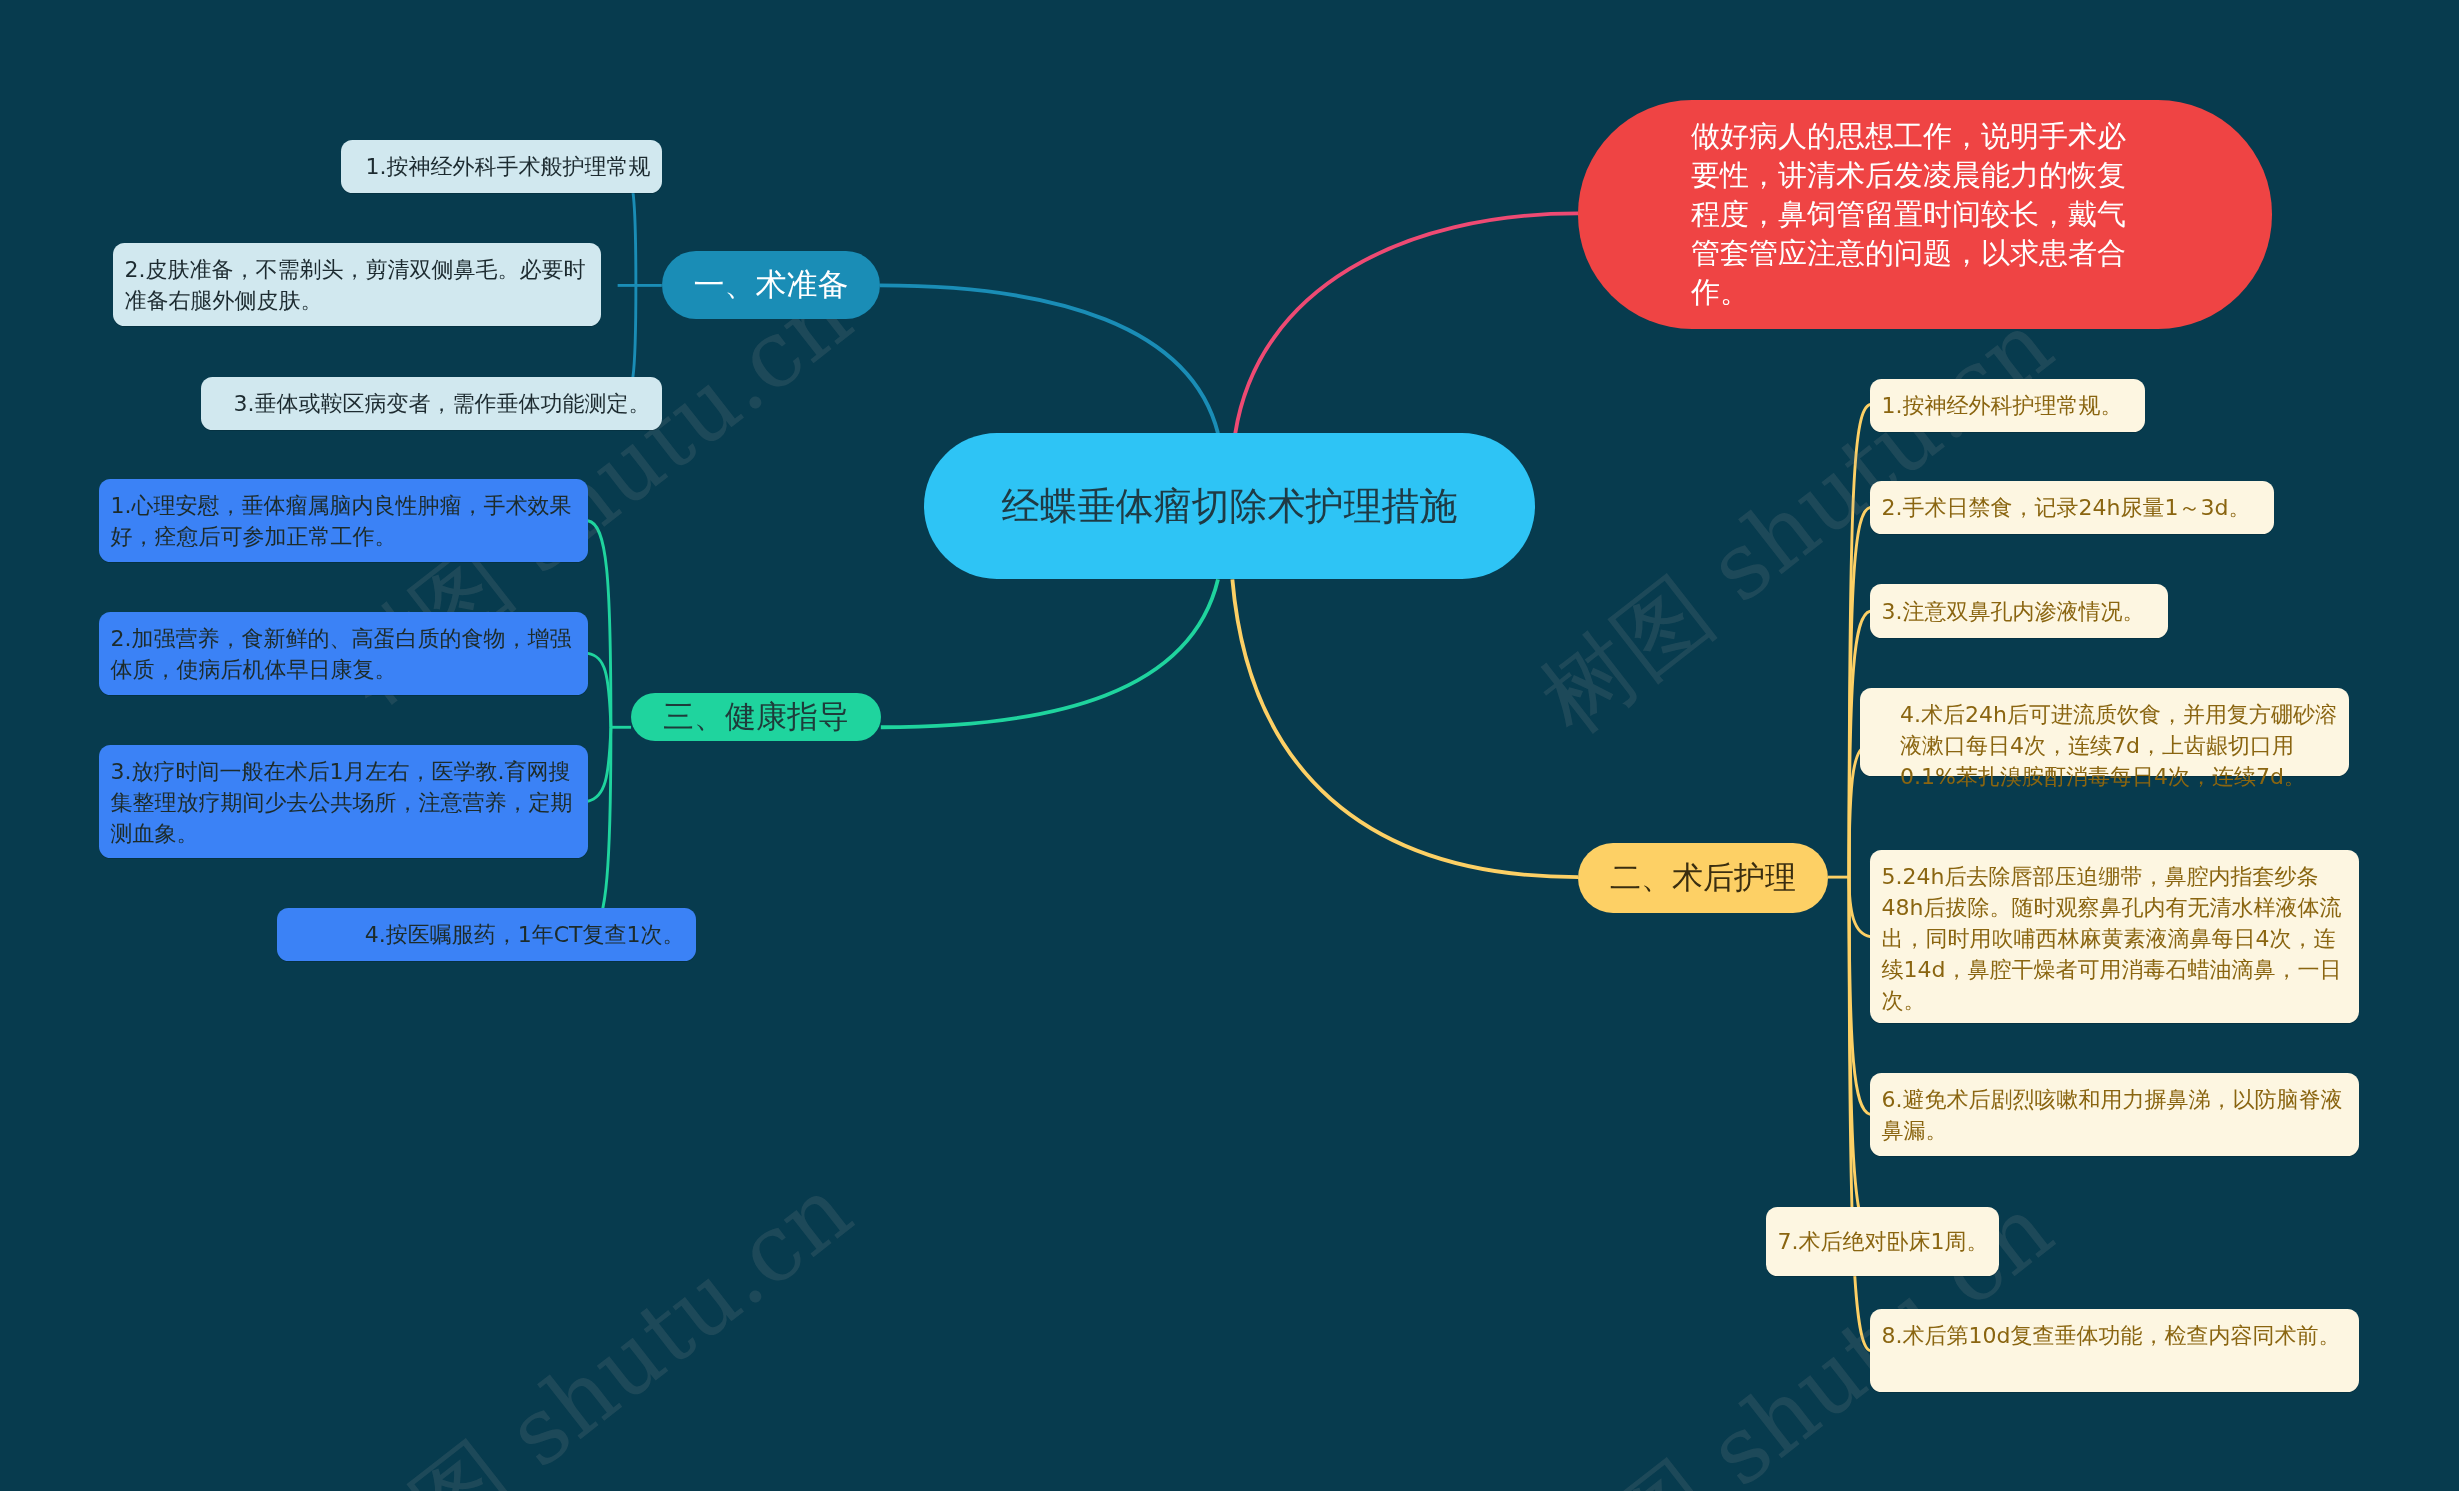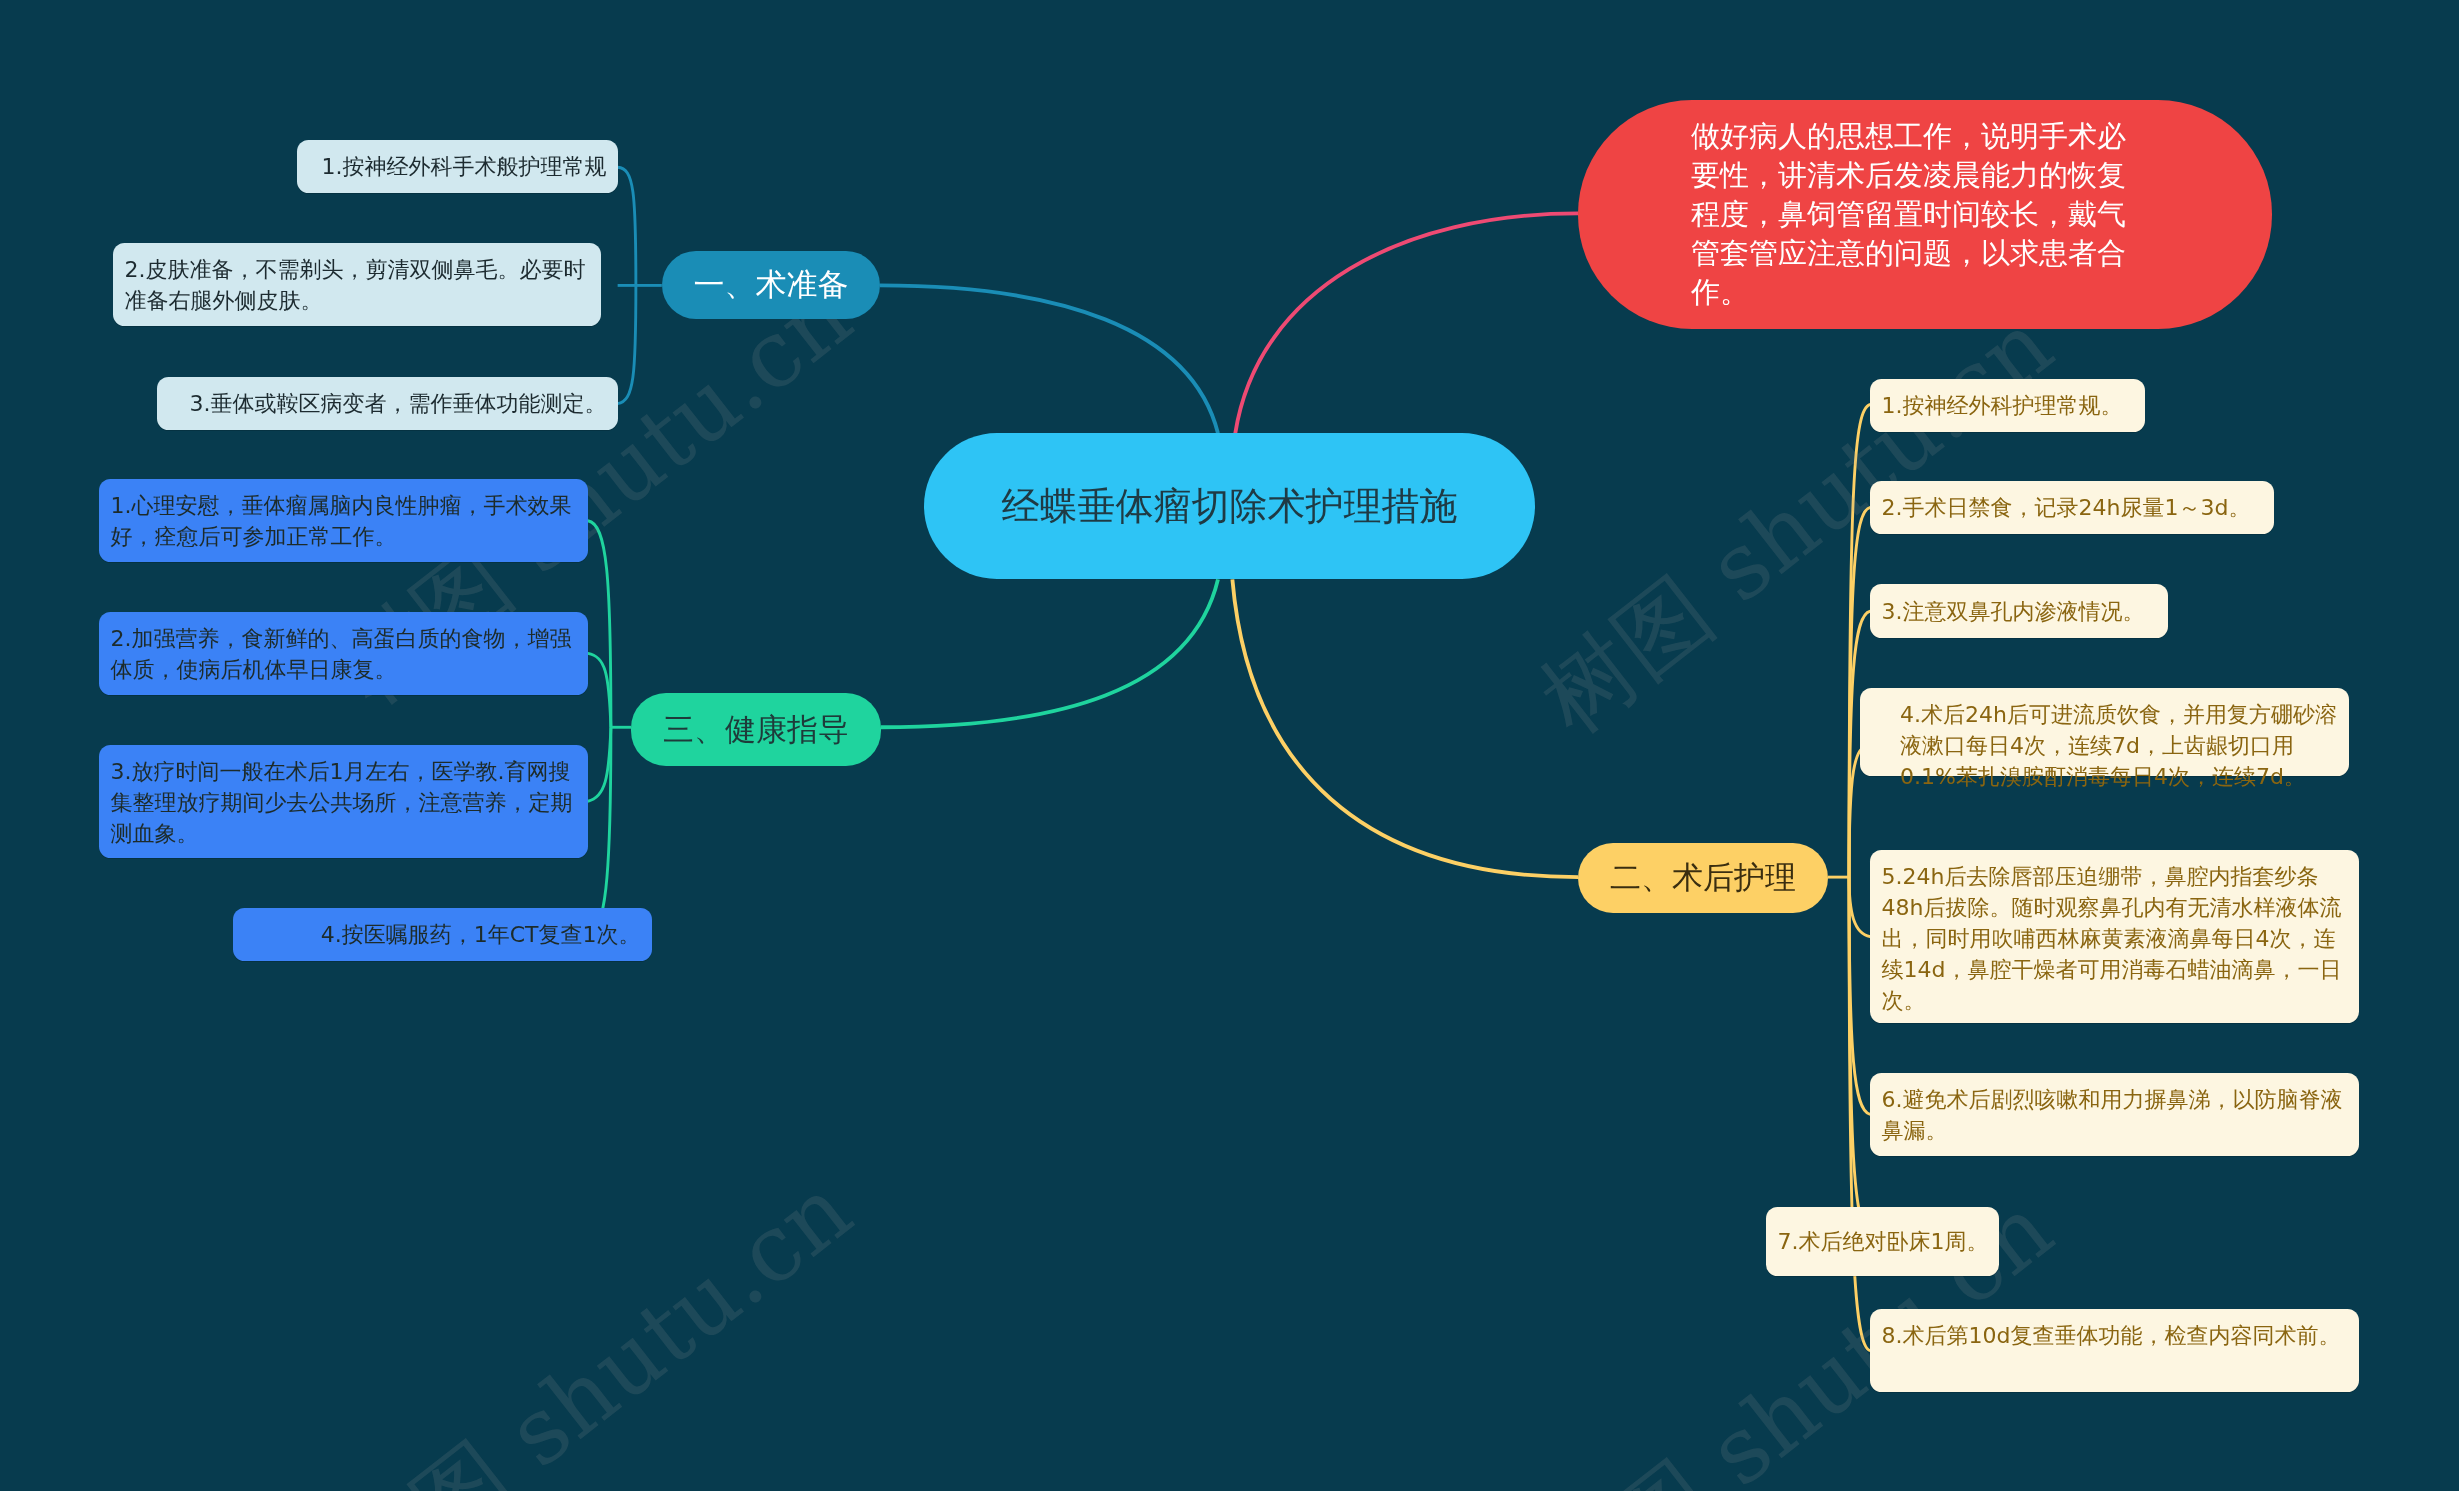--- a/index.html
+++ b/index.html
@@ -20,31 +20,31 @@
     left: 1578px; top: 100px; width: 694px; height: 229px;
     background: #ef4444; border-radius: 114px;
     color: #ffffff; font-size: 29px; line-height: 39px;
     padding: 17.3px 125px 0 113px;
   }
   .branch {
     display: flex; align-items: center; justify-content: center;
     font-size: 31px; border-radius: 35px; white-space: nowrap;
   }
   .b-blue { left: 662px; top: 251px; width: 218px; height: 68px; background: #1a8db6; color: #ffffff; }
-  .b-green { left: 631px; top: 693px; width: 250px; height: 73px; background: #1fd49e; color: #1e3b3a; }
+  .b-green { left: 631px; top: 693px; width: 250px; height: 48px; background: #1fd49e; color: #1e3b3a; }
   .b-yellow { left: 1578px; top: 843px; width: 250px; height: 70px; background: #fdd065; color: #3a2e10; }
   .leaf {
     border-radius: 11.5px; font-size: 22px; line-height: 31px; padding: 9.6px 11.5px;
     box-shadow: 0 1px 0 rgba(0,0,0,0.15);
   }
   .leaf-blue { background: #d1e8ef; color: #1d2b30; }
   .leaf-green { background: #3b82f6; color: #1d2b2a; }
   .leaf-yellow { background: #fdf6e1; color: #8a6510; }
   .leaf.single { display: flex; align-items: center; white-space: nowrap; }
-  .leaf.single.right-align { justify-content: flex-end; }
+  .leaf.single.right-align { justify-content: flex-end; margin-left: 44px; }
   .watermark {
     position: absolute; font-size: 92px; color: rgba(150,150,150,0.16);
     transform: rotate(-38deg); white-space: nowrap; font-family: "DejaVu Serif", serif;
   }
 </style>
 </head>
 <body>
 
 <svg class="links" viewBox="0 0 2560 1553">
 

